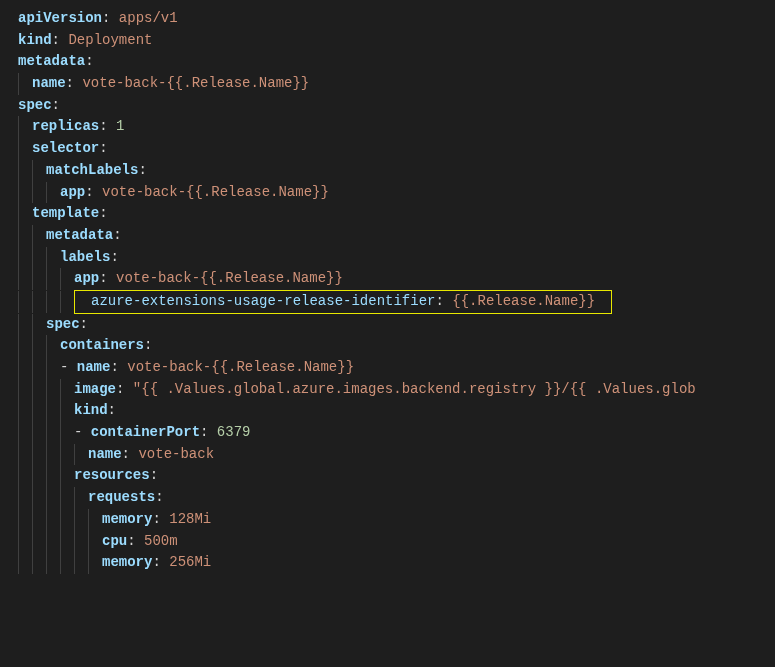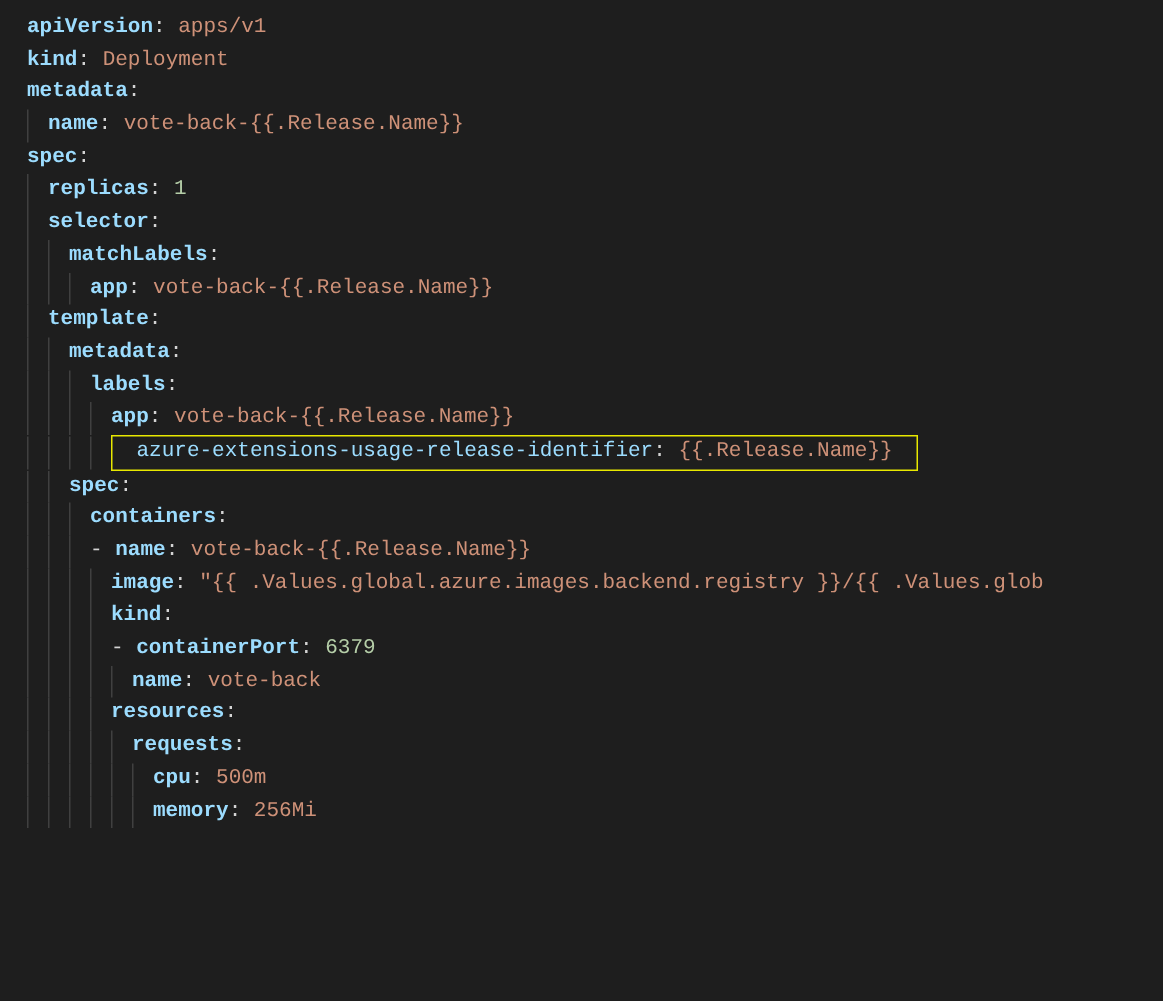--- a/index.html
+++ b/index.html
@@ -75,19 +75,20 @@
 
 <div class="line"><span class="g">&nbsp;</span><span class="g">&nbsp;</span><span class="g">&nbsp;</span><span class="g">&nbsp;</span><span class="dash">- </span><span class="key">containerPort</span><span class="colon">:</span> <span class="num">6379</span></div>
 
 <div class="line"><span class="g">&nbsp;</span><span class="g">&nbsp;</span><span class="g">&nbsp;</span><span class="g">&nbsp;</span><span class="g">&nbsp;</span><span class="key">name</span><span class="colon">:</span> <span class="str">vote-back</span></div>
 
 <div class="line"><span class="g">&nbsp;</span><span class="g">&nbsp;</span><span class="g">&nbsp;</span><span class="g">&nbsp;</span><span class="key">resources</span><span class="colon">:</span></div>
 
 <div class="line"><span class="g">&nbsp;</span><span class="g">&nbsp;</span><span class="g">&nbsp;</span><span class="g">&nbsp;</span><span class="g">&nbsp;</span><span class="key">requests</span><span class="colon">:</span></div>
 
 
+<div class="line"><span class="g">&nbsp;</span><span class="g">&nbsp;</span><span class="g">&nbsp;</span><span class="g">&nbsp;</span><span class="g">&nbsp;</span><span class="g">&nbsp;</span><span class="key">memory</span><span class="colon">:</span> <span class="str">128Mi</span></div>
 
 
 <div class="line"><span class="g">&nbsp;</span><span class="g">&nbsp;</span><span class="g">&nbsp;</span><span class="g">&nbsp;</span><span class="g">&nbsp;</span><span class="g">&nbsp;</span><span class="key">cpu</span><span class="colon">:</span> <span class="str">500m</span></div>
 
 <div class="line"><span class="g">&nbsp;</span><span class="g">&nbsp;</span><span class="g">&nbsp;</span><span class="g">&nbsp;</span><span class="g">&nbsp;</span><span class="g">&nbsp;</span><span class="key">memory</span><span class="colon">:</span> <span class="str">256Mi</span></div>
 
 </div>
 
 </body></html>

